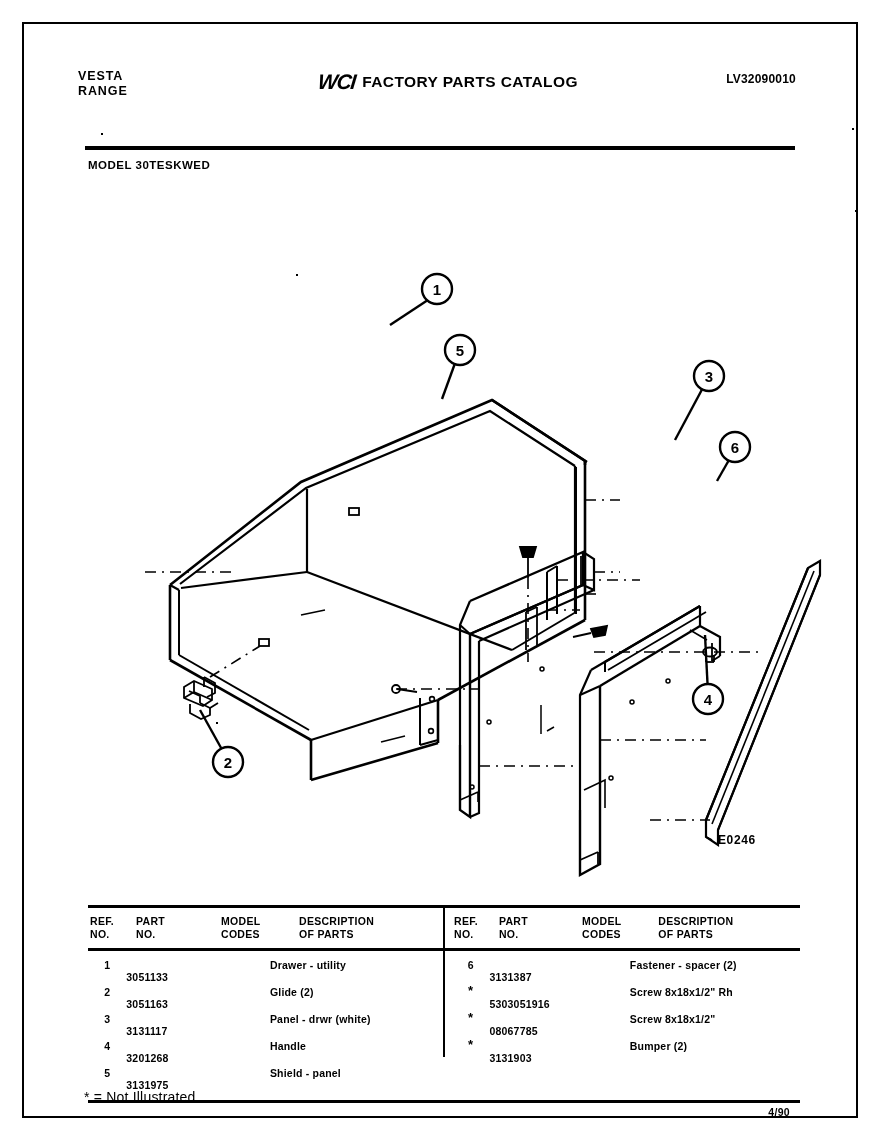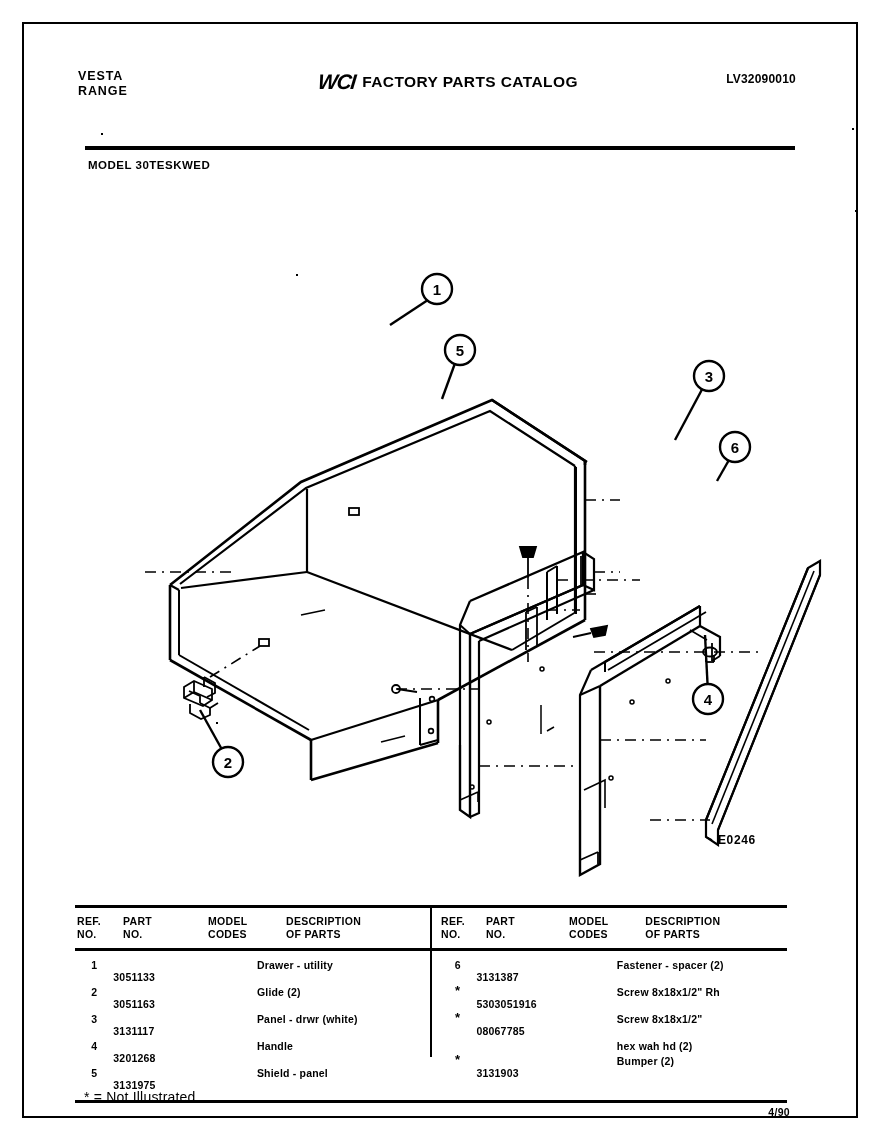--- a/index.html
+++ b/index.html
@@ -114,21 +114,21 @@
     position: absolute;
     left: 718px;
     top: 833px;
     font-size: 12px;
     font-weight: bold;
     letter-spacing: 0.6px;
   }
   
   #parts-table {
     position: absolute;
-    left: 75px;
+    left: 88px;
     top: 905px;
     width: 712px;
   }
   .tbl-rule-top {
     height: 3px;
     background: #000;
     width: 712px;
   }
   .tbl-rule-mid {
     height: 3px;
@@ -513,26 +513,20 @@
                 <div class="c-code"></div>
                 <div class="c-desc">Screw 8x18x1/2" Rh</div>
               </div>
               <div class="drow">
                 <div class="c-ref ref-star">*</div>
                 <div class="c-part">08067785</div>
                 <div class="c-code"></div>
                 <div class="c-desc">Screw 8x18x1/2"</div>
               </div>
               <div class="drow">
-                <div class="c-ref"></div>
-                <div class="c-part"></div>
-                <div class="c-code"></div>
-                <div class="c-desc">hex wah hd (2)</div>
-              </div>
-              <div class="drow">
                 <div class="c-ref ref-star">*</div>
                 <div class="c-part">3131903</div>
                 <div class="c-code"></div>
                 <div class="c-desc">Bumper (2)</div>
               </div>
             </div>
         </div>
       </div>
     </div>
 

